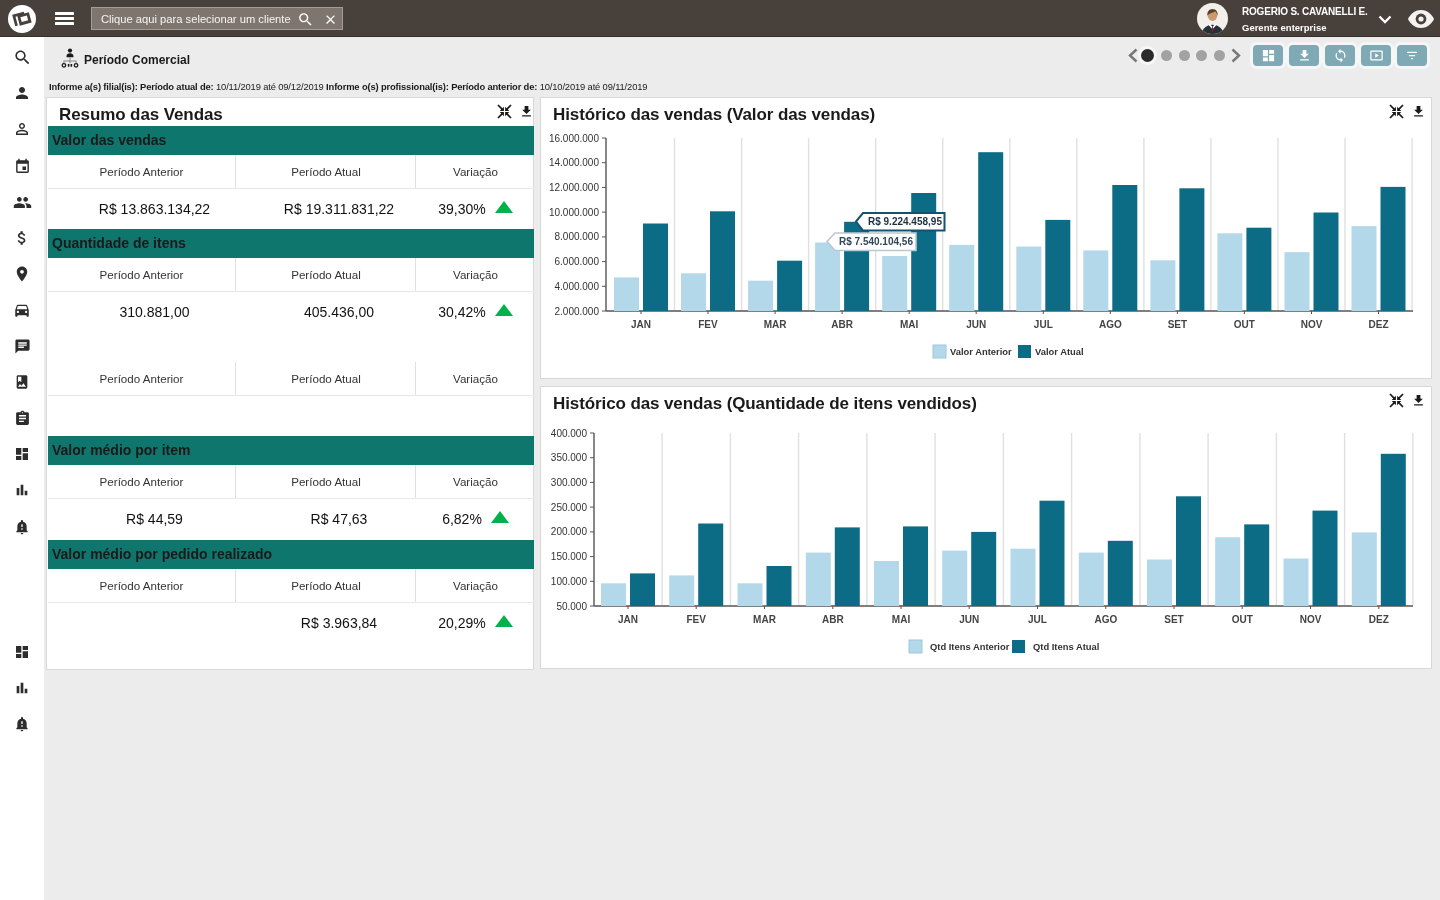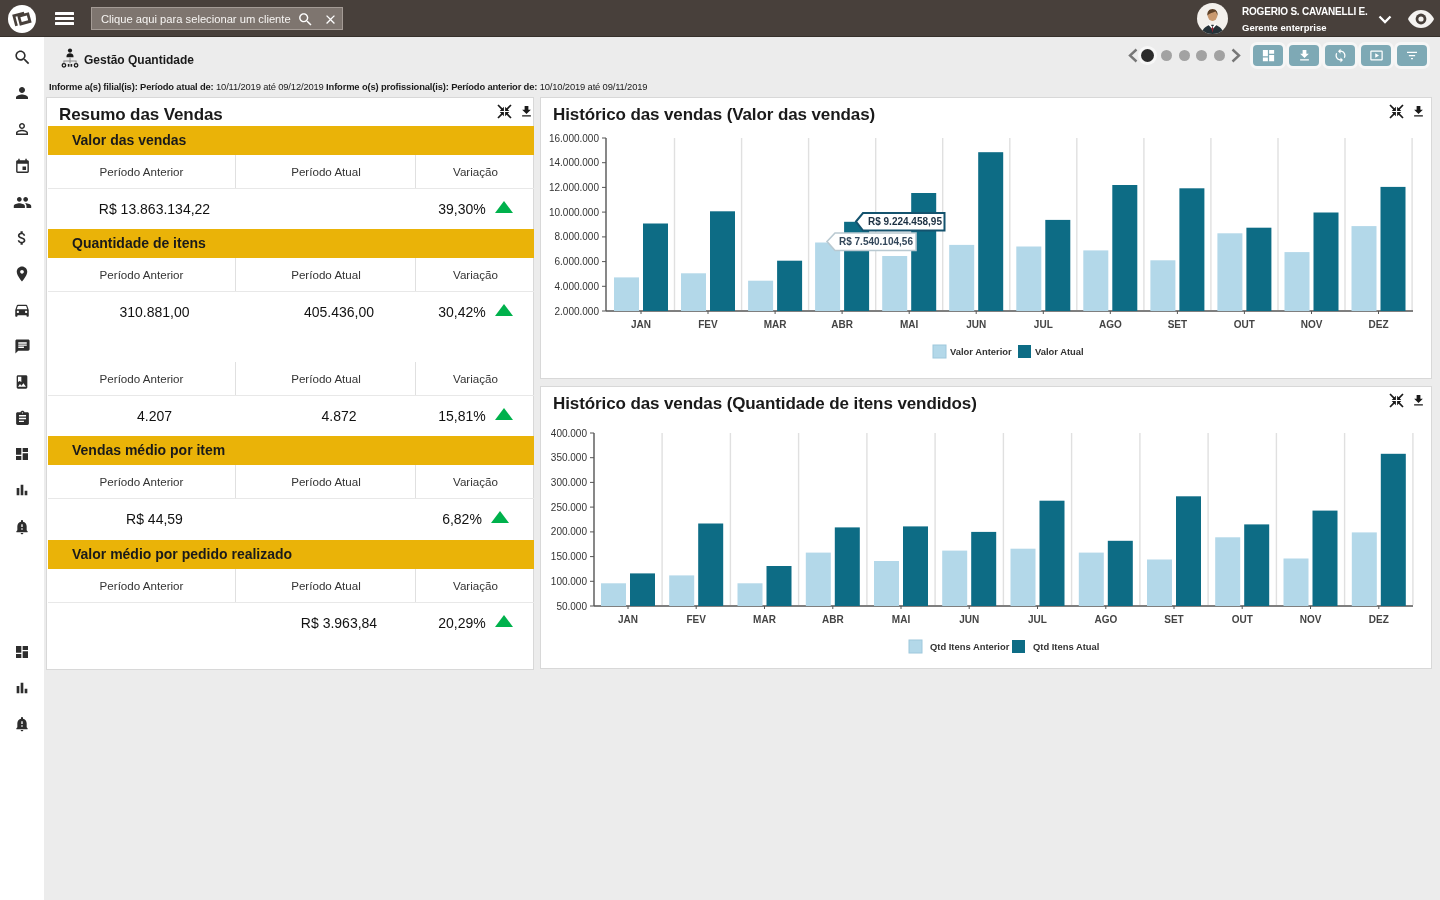--- a/index.html
+++ b/index.html
@@ -11,21 +11,21 @@
 .hdrname { position:absolute; left:1242px; top:6px; color:#fff; }
 .hdrname .n1 { font-size:10px; font-weight:bold; letter-spacing:-0.2px; }
 .hdrname .n2 { font-size:9.5px; font-weight:bold; margin-top:5px; }
 .pgchev { position:absolute; top:48px; width:10px; height:15px; }
 .dot { position:absolute; border-radius:50%; }
 .tbtn { position:absolute; top:45px; width:30px; height:21px; background:#7ea9b5; border-radius:4px; display:flex; align-items:center; justify-content:center; box-shadow:0 0 0 3px rgba(255,255,255,.55); }
 #gestao { position:absolute; left:84px; top:53px; font-size:12px; font-weight:bold; color:#1a1a1a; }
 #infoline { position:absolute; left:49px; top:81px; font-size:9.4px; letter-spacing:-0.15px; color:#1a1a1a; }
 .panel { position:absolute; background:#fff; border:1px solid #d8d8d8; }
 .ptitle { position:absolute; left:12px; top:7px; font-size:17px; font-weight:bold; color:#1a1a1a; letter-spacing:-0.1px; }
-.secbar { position:absolute; left:1px; width:486px; height:29px; background:#eab308; font-size:14px; font-weight:bold; color:#1a1a1a; line-height:29px; padding-left:24px; }
+.secbar { position:absolute; left:1px; width:486px; height:29px; background:#0f766e; font-size:14px; font-weight:bold; color:#1a1a1a; line-height:29px; padding-left:4px; }
 .hrow { position:absolute; left:1px; width:486px; height:34px; border-bottom:1px solid #e8e8e8; }
 .hc { position:absolute; top:0; height:33px; line-height:33px; text-align:center; font-size:11.6px; color:#333; }
 .vrow { position:absolute; left:1px; width:486px; height:40px; }
 .vc { position:absolute; top:0; height:40px; line-height:40px; text-align:center; font-size:14px; color:#111; }
 .c1 { left:0; width:188px; border-right:1px solid #e0e0e0; }
 .c2 { left:189px; width:179px; border-right:1px solid #e0e0e0; }
 .c3 { left:369px; width:117px; }
 .vrow .c1, .vrow .c2 { border-right:none;padding-left:25px; }
 .tri { display:inline-block; width:0; height:0; border-left:9px solid transparent; border-right:9px solid transparent; border-bottom:12px solid #00b14c; margin-left:9px; vertical-align:1px; }
 </style></head>
@@ -137,21 +137,21 @@
 
 <div style="position:absolute;left:60px;top:48px"><svg width="20" height="21" viewBox="0 0 24 26">
 <circle cx="12" cy="3.2" r="2.6" fill="#1a1a1a"></circle>
 <path d="M12 6.5c-2.4 0-4.3 1.4-4.3 3.4v1.6h8.6V9.9c0-2-1.9-3.4-4.3-3.4z" fill="#1a1a1a"></path>
 <path d="M12 12v4 M4.5 19v-3h15v3 M12 16v3" stroke="#8a8a8a" stroke-width="1.3" fill="none"></path>
 <circle cx="4.5" cy="21.5" r="2.2" fill="none" stroke="#1a1a1a" stroke-width="1.6"></circle>
 <circle cx="19.5" cy="21.5" r="2.2" fill="none" stroke="#1a1a1a" stroke-width="1.6"></circle>
 <rect x="9.3" y="19.8" width="2" height="3.4" fill="#1a1a1a"></rect>
 <rect x="12.7" y="19.8" width="2" height="3.4" fill="#1a1a1a"></rect>
 </svg></div>
-<div id="gestao">Gestão Quantidade</div>
+<div id="gestao">Período Comercial</div>
 <div id="infoline"><b>Informe a(s) filial(is): Período atual de:</b> 10/11/2019 até 09/12/2019 <b>Informe o(s) profissional(is): Período anterior de:</b> 10/10/2019 até 09/11/2019</div>
 
 <svg class="pgchev" style="left:1128px" viewBox="0 0 10 15">
     <path d="M8.5 1.5 2 7.5l6.5 6" stroke="#777" stroke-width="2.4" fill="none"></path>
   </svg>
 <div class="dot" style="left:1141px;top:49px;width:13px;height:13px;background:#2b2b2b;box-shadow:0 0 0 3px rgba(255,255,255,.6)"></div>
 <div class="dot" style="left:1160.5px;top:50px;width:11px;height:11px;background:#a2a2a2"></div>
 <div class="dot" style="left:1178.5px;top:50px;width:11px;height:11px;background:#a2a2a2"></div>
 <div class="dot" style="left:1196px;top:50px;width:11px;height:11px;background:#a2a2a2"></div>
 <div class="dot" style="left:1213.5px;top:50px;width:11px;height:11px;background:#a2a2a2"></div>
@@ -199,51 +199,48 @@
         <path d="M19 9h-4V3H9v6H5l7 7 7-7zM5 18v2h14v-2H5z" fill="#1a1a1a"></path>
       </svg></div>
   <div class="secbar" style="top:27.5px">Valor das vendas</div>
     <div class="hrow" style="top:56.5px">
       <div class="hc c1">Período Anterior</div>
       <div class="hc c2">Período Atual</div>
       <div class="hc c3">Variação</div>
     </div>
     <div class="vrow" style="top:90.5px">
       <div class="vc c1">R$ 13.863.134,22</div>
+      <div class="vc c2">R$ 19.311.831,22</div>
       <div class="vc c3">39,30%<span class="tri"></span></div>
     </div>
     <div class="secbar" style="top:131.0px">Quantidade de itens</div>
     <div class="hrow" style="top:160.0px">
       <div class="hc c1">Período Anterior</div>
       <div class="hc c2">Período Atual</div>
       <div class="hc c3">Variação</div>
     </div>
     <div class="vrow" style="top:194.0px">
       <div class="vc c1">310.881,00</div>
       <div class="vc c2">405.436,00</div>
       <div class="vc c3">30,42%<span class="tri"></span></div>
     </div>
     <div class="hrow" style="top:263.5px">
       <div class="hc c1">Período Anterior</div>
       <div class="hc c2">Período Atual</div>
       <div class="hc c3">Variação</div>
     </div>
-    <div class="vrow" style="top:297.5px">
-      <div class="vc c1">4.207</div>
-      <div class="vc c2">4.872</div>
-      <div class="vc c3">15,81%<span class="tri"></span></div>
-    </div>
-    <div class="secbar" style="top:338.0px">Vendas médio por item</div>
+    <div class="secbar" style="top:338.0px">Valor médio por item</div>
     <div class="hrow" style="top:367.0px">
       <div class="hc c1">Período Anterior</div>
       <div class="hc c2">Período Atual</div>
       <div class="hc c3">Variação</div>
     </div>
     <div class="vrow" style="top:401.0px">
       <div class="vc c1">R$ 44,59</div>
+      <div class="vc c2">R$ 47,63</div>
       <div class="vc c3">6,82%<span class="tri"></span></div>
     </div>
     <div class="secbar" style="top:441.5px">Valor médio por pedido realizado</div>
     <div class="hrow" style="top:470.5px">
       <div class="hc c1">Período Anterior</div>
       <div class="hc c2">Período Atual</div>
       <div class="hc c3">Variação</div>
     </div>
     <div class="vrow" style="top:504.5px">
       <div class="vc c2">R$ 3.963,84</div>

